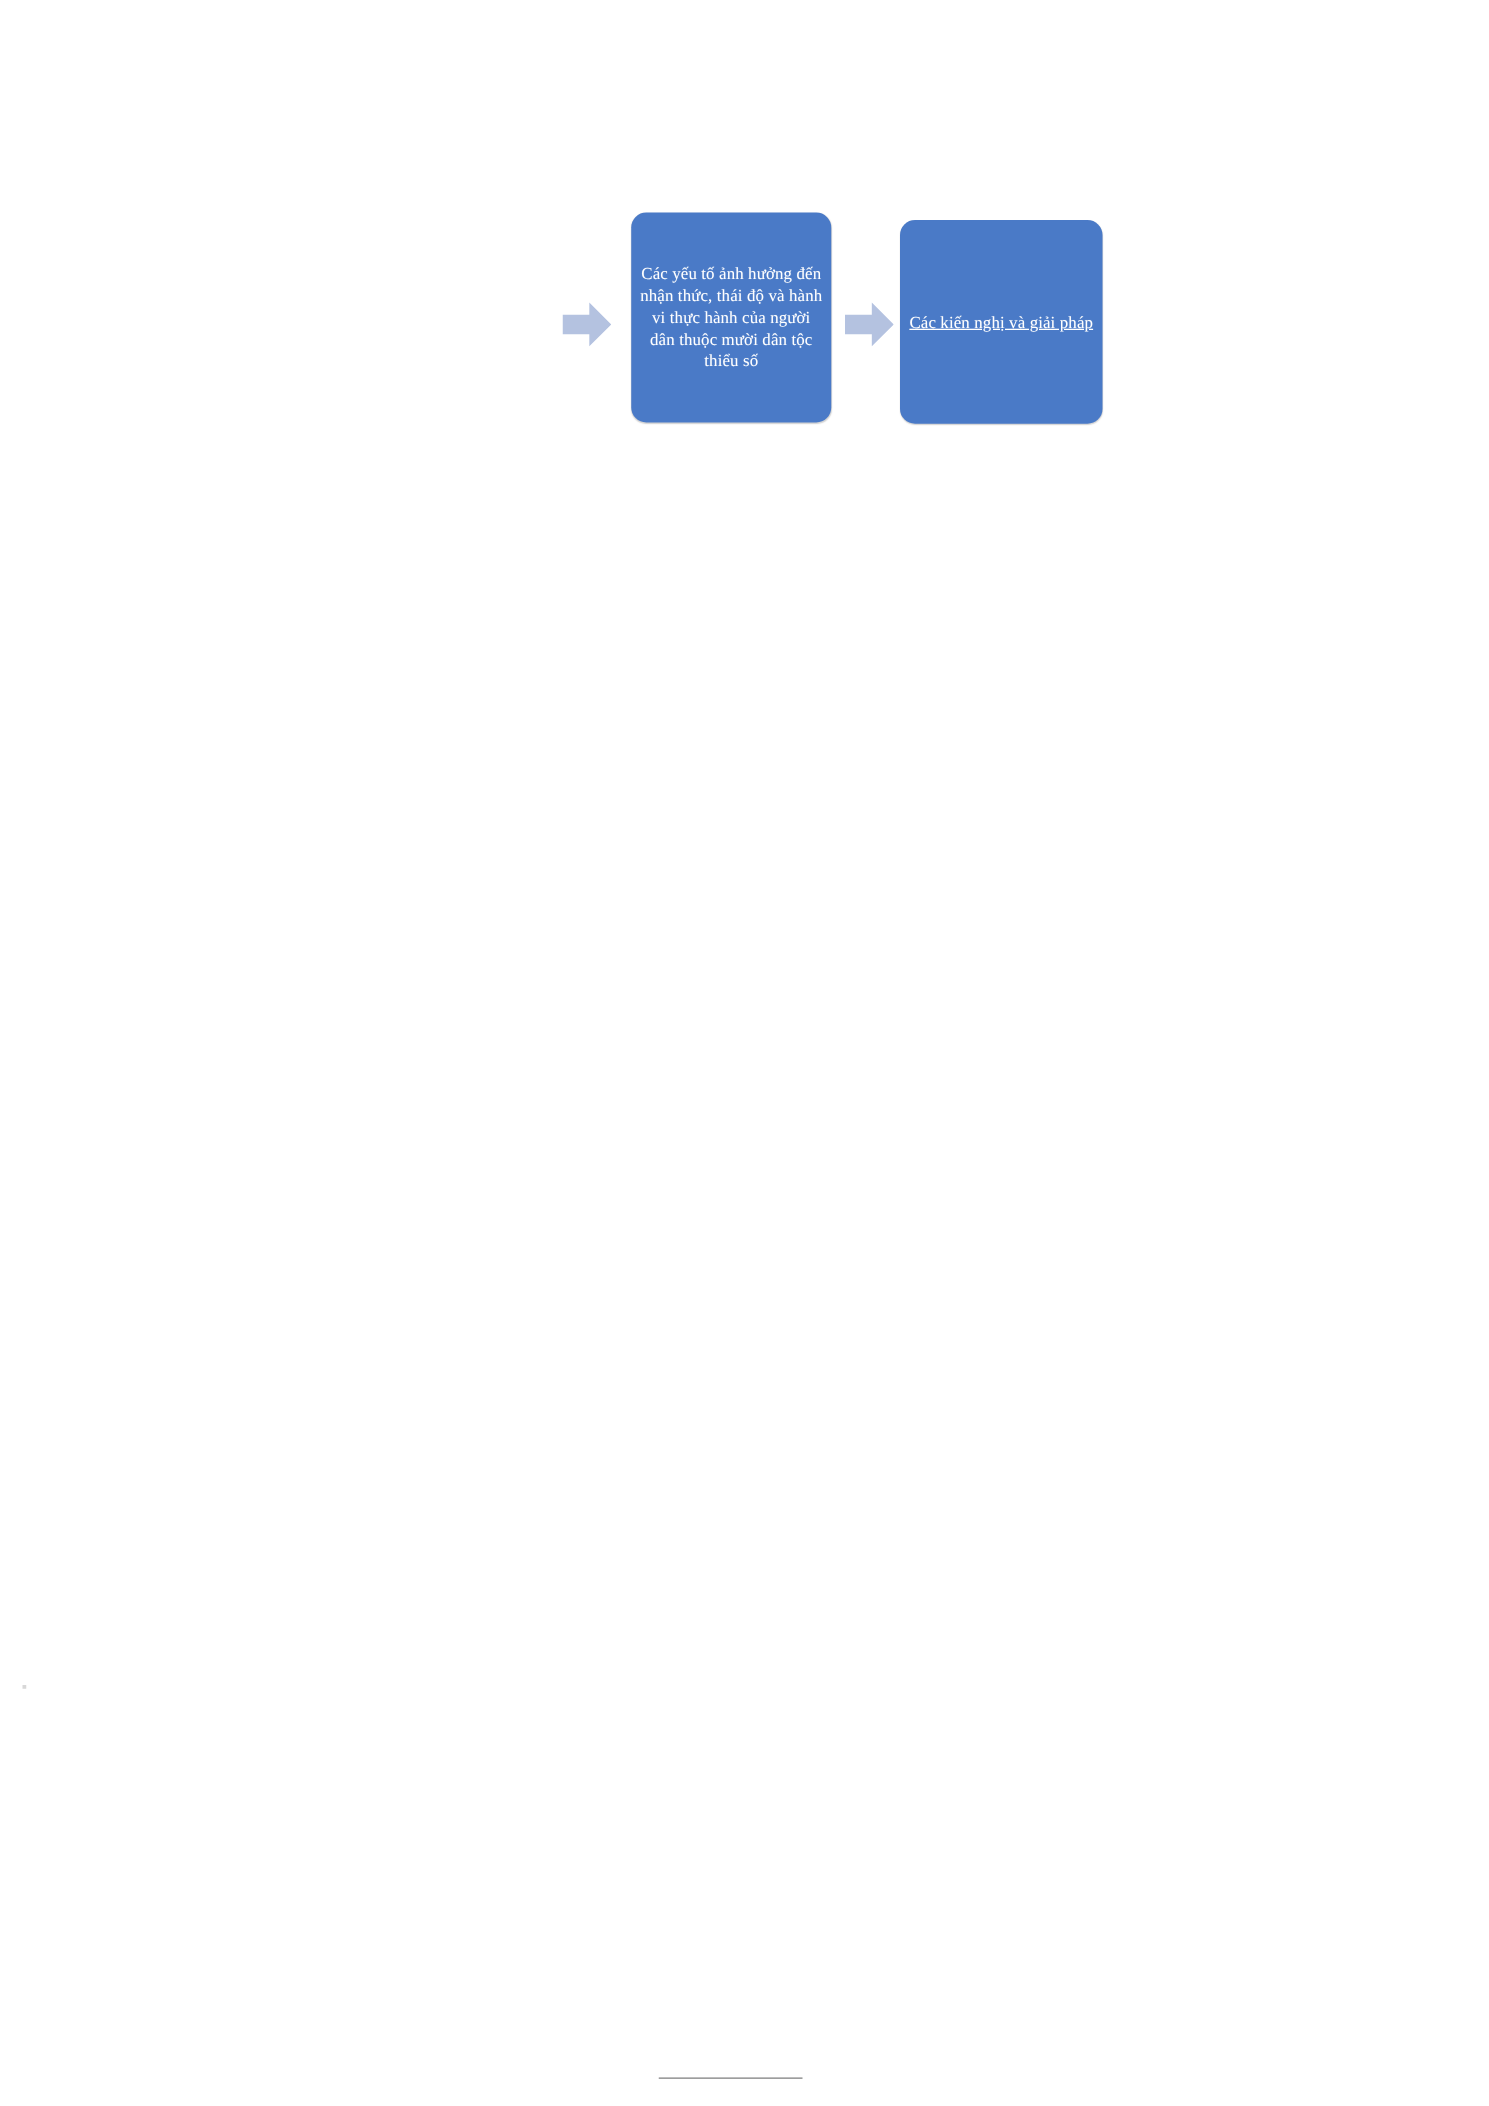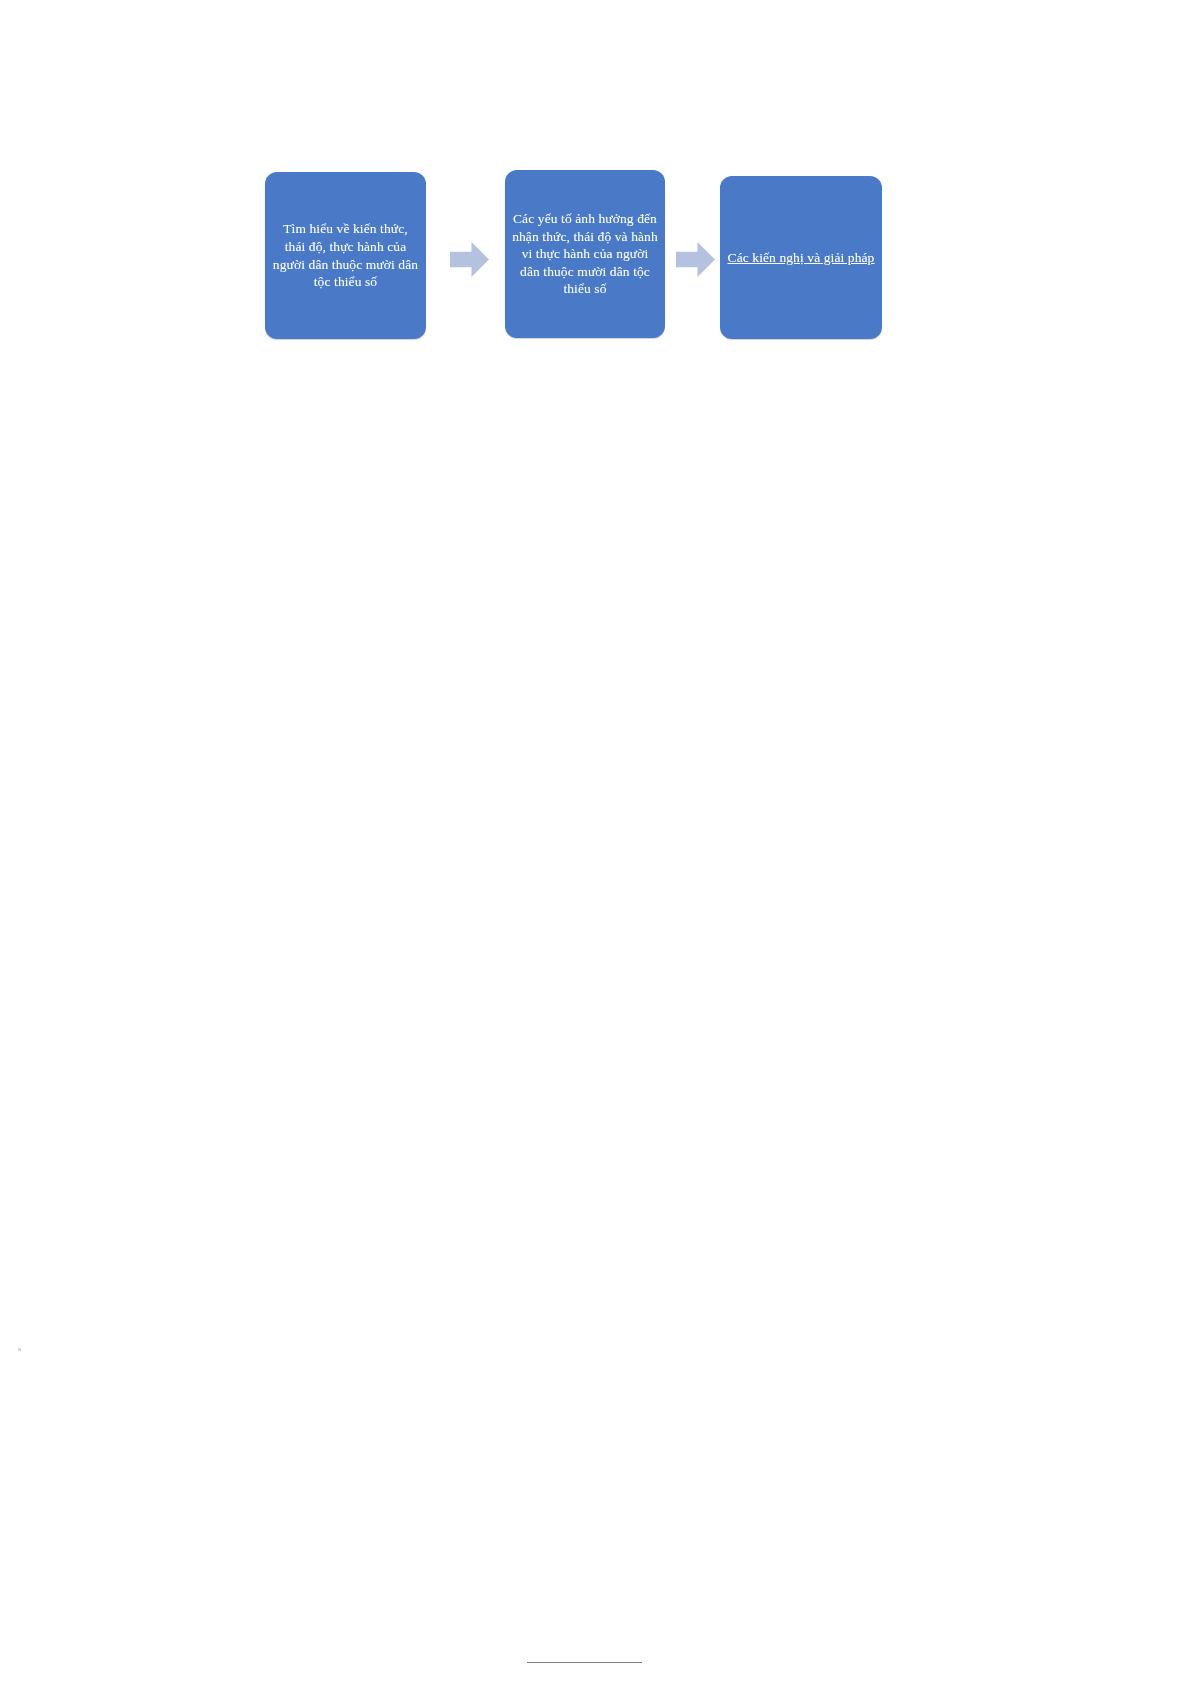--- a/index.html
+++ b/index.html
@@ -105,23 +105,20 @@
     background: #d8d8d8;
   }
 </style>
 </head>
 <body>
 
 <div id="page-canvas">
 
   <div class="flow-diagram">
 
-    <div class="flow-box" id="flow-box-1">
-      <span class="box-text">Tìm hiểu về kiến thức, thái độ, thực hành của người dân thuộc mười dân tộc thiểu số</span>
-    </div>
 
     <div class="flow-arrow" id="flow-arrow-1">
       <svg viewBox="0 0 40 40" xmlns="http://www.w3.org/2000/svg" aria-hidden="true">
         <polygon points="0,12 22,12 22,2 40,20 22,38 22,28 0,28" fill="#b4c2e0"></polygon>
       </svg>
     </div>
 
     <div class="flow-box" id="flow-box-2">
       <span class="box-text">Các yếu tố ảnh hưởng đến nhận thức, thái độ và hành vi thực hành của người dân thuộc mười dân tộc thiểu số</span>
     </div>

